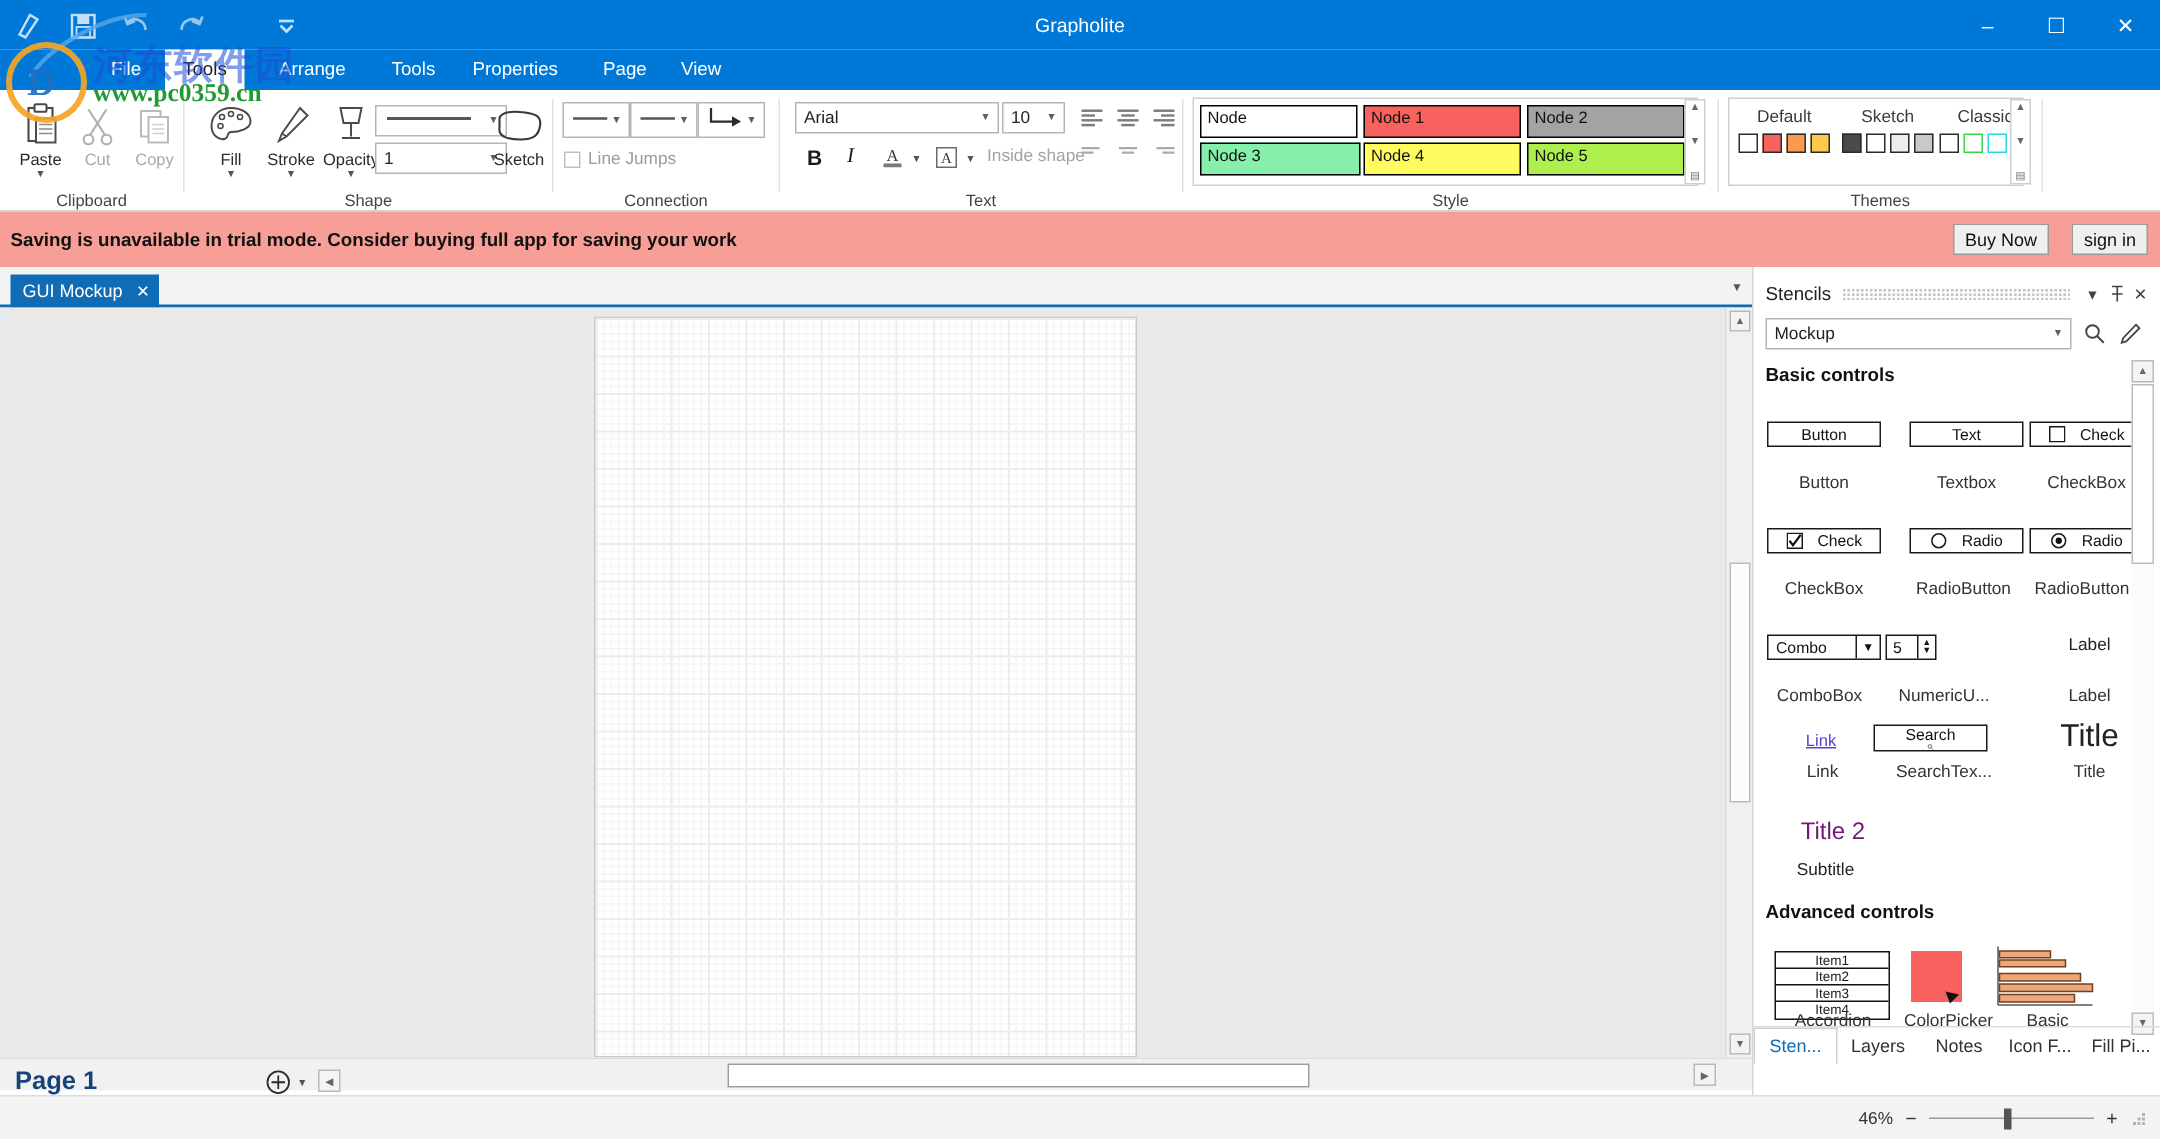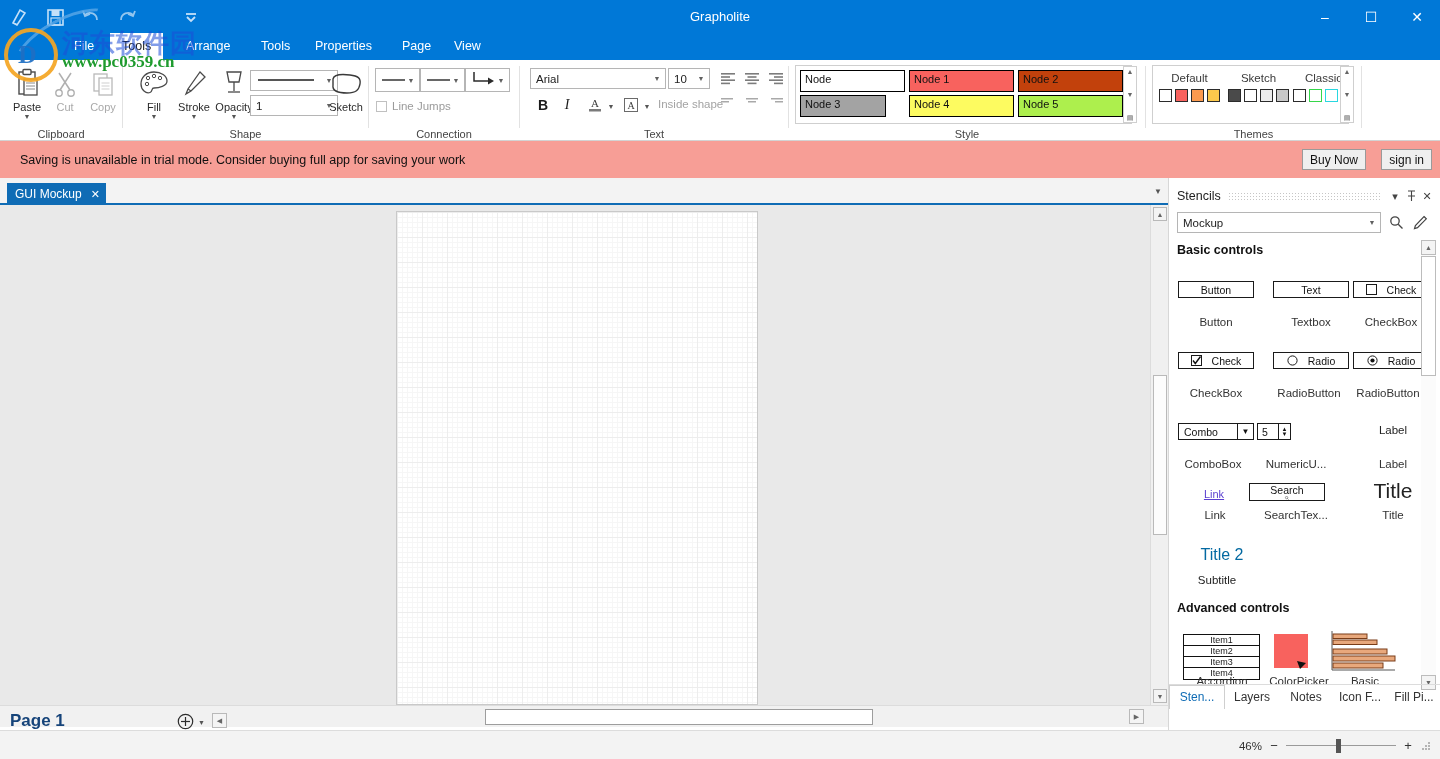--- a/index.html
+++ b/index.html
@@ -101,21 +101,21 @@
   .theme-col { position:absolute; text-align:center; }
   .theme-name { font-size:11.5px; color:#3a3a3a; }
   .theme-row { display:flex; gap:3px; margin-top:5px; }
   .sw { width:13px; height:13px; border:1px solid #2b2b2b; }
 
   
   #banner {
     position:absolute; left:0; top:141px; width:1440px; height:37px;
     background:#f79e96; display:flex; align-items:center;
   }
-  #banner-text { margin-left:20px; font-weight:normal; font-size:12.5px; color:#101010; }
+  #banner-text { margin-left:7px; font-weight:bold; font-size:12.5px; color:#101010; }
   .bannerbtn {
     position:absolute; top:8px; height:21px; background:#efefef; border:1px solid #9a9a9a;
     display:flex; align-items:center; padding:0 7px; font-size:12px; color:#111; cursor:default;
   }
   #buy-now { right:74px; }
   #banner-signin { right:8px; }
 
   
   #tabbar {
     position:absolute; left:0; top:178px; width:1168px; height:27px;
@@ -548,22 +548,22 @@
     </div>
 
     <div class="glabel">Text</div>
   </div>
   <div class="gsep" style="left:788px;"></div>
 
   <div class="ribgroup" style="left:789px; width:356px;">
     <div style="position:absolute; left:6px; top:5px; width:337px; height:59px; border:1px solid #cfcfcf; background:#fff;">
       <div class="node-sw" style="left:4px; top:4px; width:105px; height:22px; background:#ffffff;">Node</div>
       <div class="node-sw" style="left:113px; top:4px; width:105px; height:22px; background:#f8625e;">Node 1</div>
-      <div class="node-sw" style="left:222px; top:4px; width:105px; height:22px; background:#c2410c;">Node 2</div>
-      <div class="node-sw" style="left:4px; top:29px; width:86px; height:22px; background:#a3a3a3;">Node 3</div>
+      <div class="node-sw" style="left:222px; top:4px; width:105px; height:22px; background:#a3a3a3;">Node 2</div>
+      <div class="node-sw" style="left:4px; top:29px; width:107px; height:22px; background:#86efac;">Node 3</div>
       <div class="node-sw" style="left:113px; top:29px; width:105px; height:22px; background:#fdfb60;">Node 4</div>
       <div class="node-sw" style="left:222px; top:29px; width:105px; height:22px; background:#adef4d;">Node 5</div>
     </div>
     <div class="gal-scroll" style="left:334px; top:6px; height:57px;">
       <div>▲</div>
       <div>▼</div>
       <div>▤</div>
     </div>
     <div class="glabel">Style</div>
   </div>
@@ -772,21 +772,21 @@
           <circle cx="4" cy="4" r="3" fill="none" stroke="#111"></circle>
           <line x1="6.2" y1="6.2" x2="9.3" y2="9.3" stroke="#111"></line>
         </svg>
     </div>
     <div style="position:absolute; left:186px; top:241px; width:76px; text-align:center; font-size:21px; color:#222;">Title</div>
 
     <div class="stencil-cap" style="left:8px; top:271px; width:76px;">Link</div>
     <div class="stencil-cap" style="left:80px; top:271px; width:94px;">SearchTex...</div>
     <div class="stencil-cap" style="left:186px; top:271px; width:76px;">Title</div>
 
-    <div style="position:absolute; left:8px; top:308px; width:90px; text-align:center; font-size:16px; color:#0369a1;">Title 2</div>
+    <div style="position:absolute; left:8px; top:308px; width:90px; text-align:center; font-size:16px; color:#701a75;">Title 2</div>
     <div style="position:absolute; left:8px; top:336px; width:80px; text-align:center; font-size:11.5px; color:#222;">Subtitle</div>
 
     <div class="sec-title" style="left:8px; top:363px;">Advanced controls</div>
 
     <div style="position:absolute; left:14px; top:396px; width:77px; border:1px solid #111; background:#fff;">
       <div style="border-bottom:1px solid #111; text-align:center; font-size:9px; height:11px; line-height:11px;">Item1</div>
       <div style="border-bottom:1px solid #111; text-align:center; font-size:9px; height:11px; line-height:11px;">Item2</div>
       <div style="border-bottom:1px solid #111; text-align:center; font-size:9px; height:11px; line-height:11px;">Item3</div>
       <div style="text-align:center; font-size:9px; height:11px; line-height:11px;">Item4</div>
     </div>

